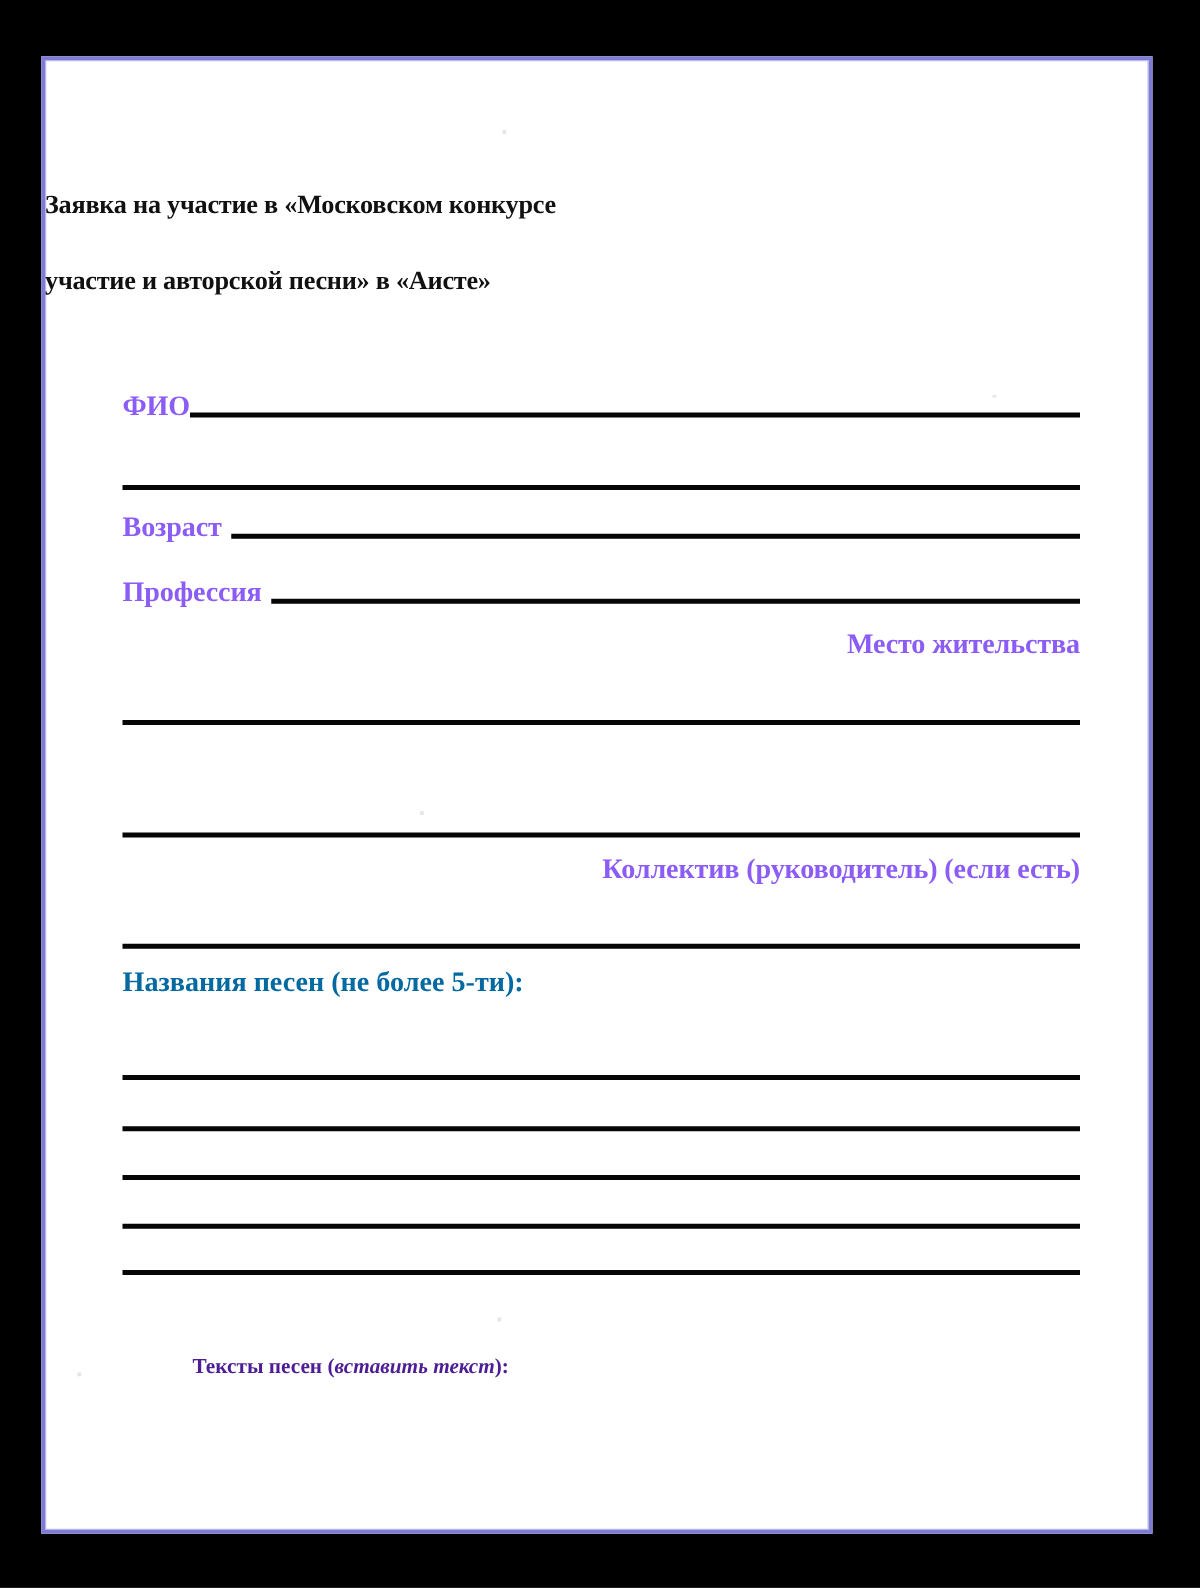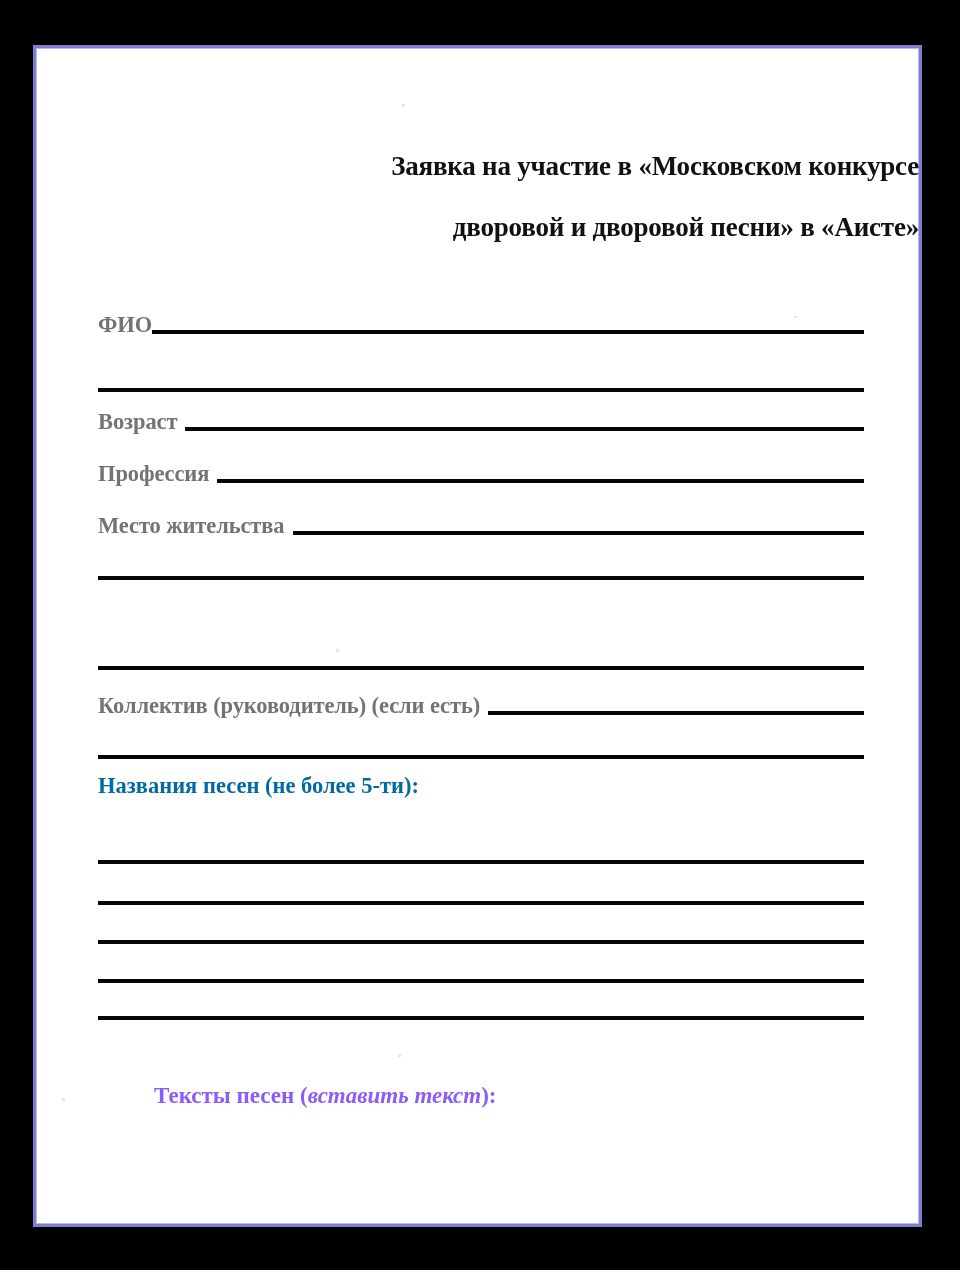--- a/index.html
+++ b/index.html
@@ -40,44 +40,44 @@
     left: 0; top: 0;
     width: 883px;
     height: 1176px;
   }
 
   
   .doc-title {
     position: absolute;
     left: 0;
     width: 883px;
-    text-align: right;
+    text-align: left;
     font-weight: bold;
-    font-size: 27px;
+    font-size: 21px;
     letter-spacing: -0.2px;
     color: #111111;
     line-height: 1.1;
   }
   .doc-title.line1 { top: 104px; }
   .doc-title.line2 { top: 165px; }
 
   
   .field-row {
     position: absolute;
     left: 62px;
     width: 766px;
     height: 34px;
     display: flex;
     align-items: flex-end;
     white-space: nowrap;
   }
   .field-label {
     font-weight: bold;
     font-size: 22.5px;
-    color: #737373;
+    color: #8b5cf6;
     line-height: 1;
     padding-bottom: 1px;
     letter-spacing: -0.1px;
   }
   .field-rule {
     flex: 1 1 auto;
     height: 0;
     border-bottom: 4px solid #060606;
     margin-bottom: 3px;
   }
@@ -102,22 +102,22 @@
     font-size: 22.5px;
     color: #0369a1;
     white-space: nowrap;
   }
 
   
   .bottom-note {
     position: absolute;
     left: 118px;
     font-weight: bold;
-    font-size: 23px;
-    color: #8b5cf6;
+    font-size: 17px;
+    color: #4c1d95;
     white-space: nowrap;
   }
   .bottom-note i {
     font-style: italic;
     font-weight: bold;
   }
 
   
   .speck {
     position: absolute;
@@ -132,51 +132,51 @@
   <div id="sheet">
     <div id="content">
 
       <div class="speck" style="left:366px; top:56px; width:3px; height:3px;"></div>
       <div class="speck" style="left:758px; top:268px; width:3px; height:2px;"></div>
       <div class="speck" style="left:300px; top:601px; width:3px; height:3px;"></div>
       <div class="speck" style="left:362px; top:1006px; width:3px; height:3px;"></div>
       <div class="speck" style="left:26px; top:1050px; width:3px; height:3px;"></div>
 
       <div class="doc-title line1">Заявка на участие в «Московском конкурсе</div>
-      <div class="doc-title line2">дворовой и дворовой песни» в «Аисте»</div>
+      <div class="doc-title line2">участие и авторской песни» в «Аисте»</div>
 
       <div class="field-row" style="top:255px;">
         <span class="field-label">ФИО</span>
         <span class="gap-none"></span>
         <span class="field-rule"></span>
       </div>
       <div class="rule-only" style="top:340px;"></div>
 
       <div class="field-row" style="top:352px;">
         <span class="field-label">Возраст</span>
         <span class="gap-sm"></span>
         <span class="field-rule"></span>
       </div>
 
       <div class="field-row" style="top:404px;font-family:Liberation Serif, serif;">
         <span class="field-label">Профессия</span>
         <span class="gap-sm"></span>
         <span class="field-rule"></span>
       </div>
 
-      <div class="field-row" style="top:456px;">
+      <div class="field-row" style="top:456px;flex-direction:column;">
         <span class="field-label">Место жительства</span>
         <span class="gap-sm"></span>
         <span class="field-rule"></span>
       </div>
       <div class="rule-only" style="top:528px;"></div>
 
       <div class="rule-only" style="top:618px;"></div>
 
-      <div class="field-row" style="top:636px;">
+      <div class="field-row" style="top:636px;flex-direction:column;">
         <span class="field-label">Коллектив (руководитель) (если есть)</span>
         <span class="gap-sm"></span>
         <span class="field-rule"></span>
       </div>
       <div class="rule-only" style="top:707px;"></div>
 
       <div class="section-heading" style="top:725px;">Названия песен (не более 5-ти):</div>
 
       <div class="rule-only" style="top:812px;"></div>
       <div class="rule-only" style="top:853px;"></div>

